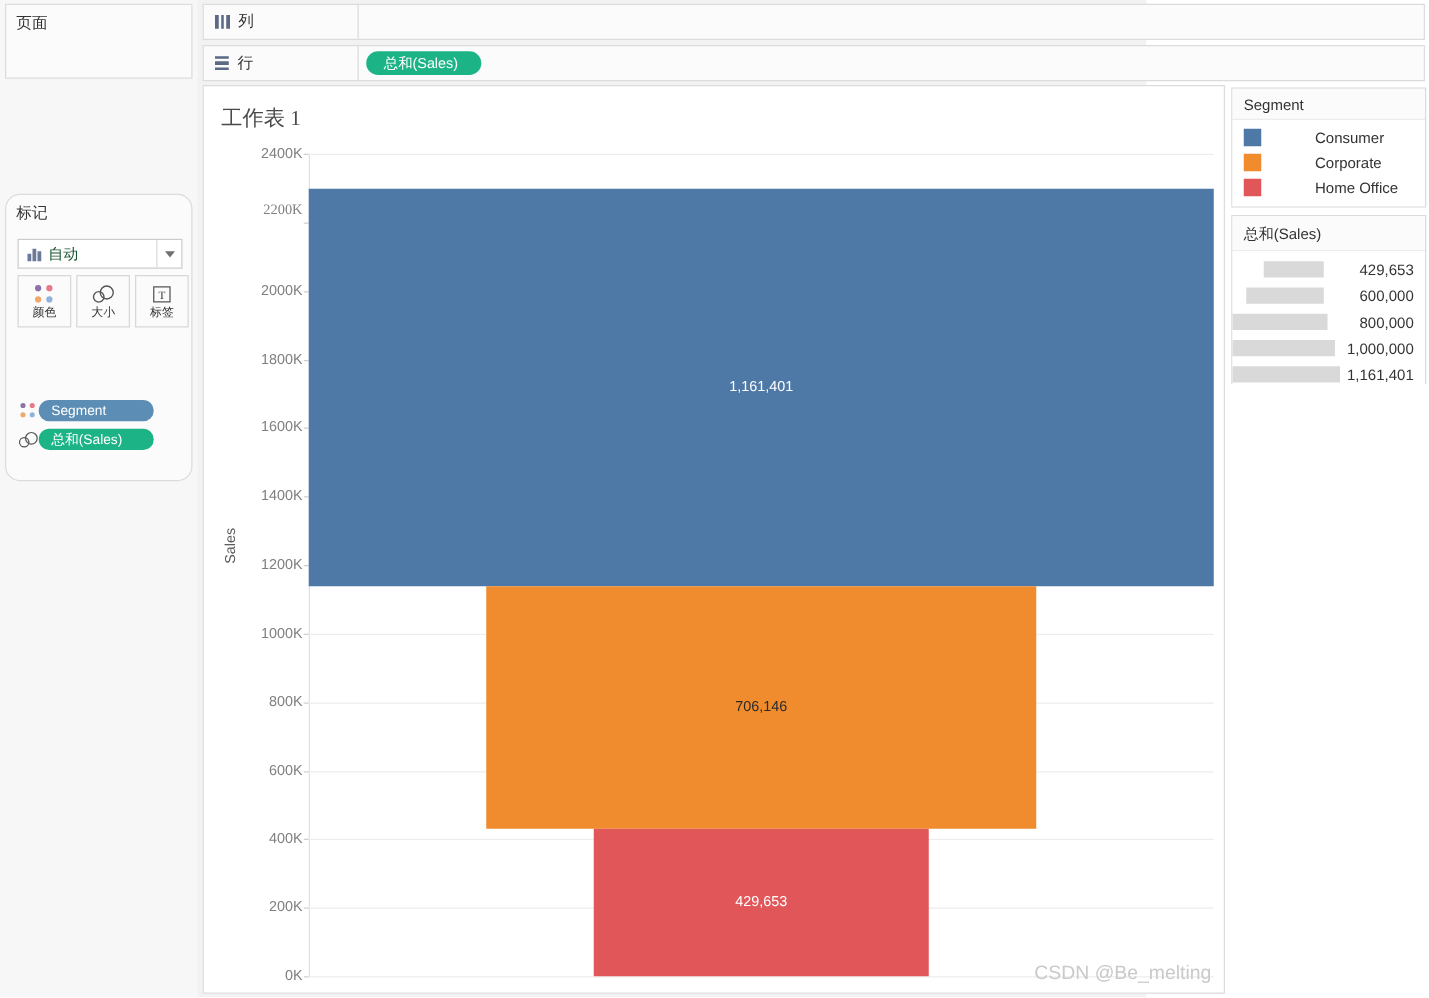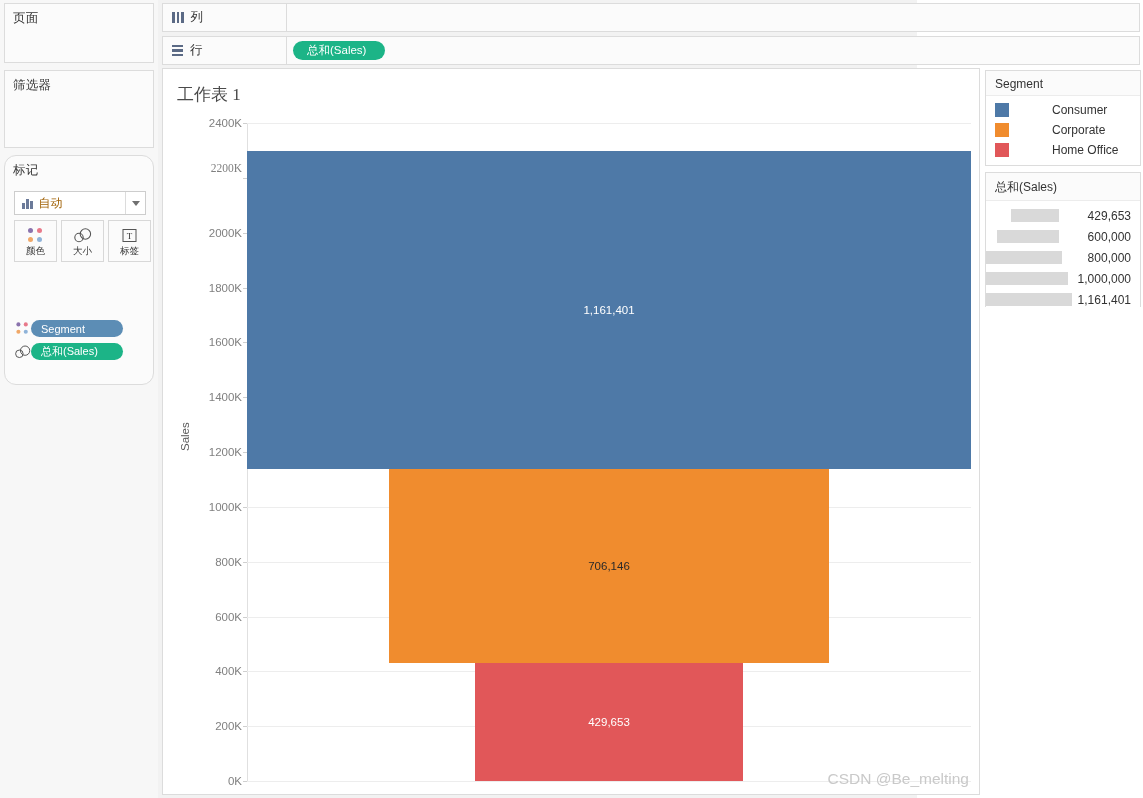--- a/index.html
+++ b/index.html
@@ -45,21 +45,21 @@
     display: flex; align-items: center;
   }
   .mark-type .mt-icon {
     display: flex; align-items: flex-end; gap: 1.5px;
     margin-left: 7px; height: 11px;
   }
   .mark-type .mt-icon i { display:block; width:2.5px; background:#6b7a99; }
   .mark-type .mt-icon i:nth-child(1){ height:6px; }
   .mark-type .mt-icon i:nth-child(2){ height:10px; }
   .mark-type .mt-icon i:nth-child(3){ height:8px; }
-  .mark-type .mt-label { font-size: 12px; color:#a16207; margin-left: 6px; }
+  .mark-type .mt-label { font-size: 12px; color:#14532d; margin-left: 6px; }
   .mark-type .mt-arrow {
     position:absolute; right:0; top:0; bottom:0; width: 20px;
     border-left: 1px solid #dcdcdc;
     display:flex; align-items:center; justify-content:center;
   }
   .mark-type .mt-arrow span {
     width:0;height:0;border-left:4px solid transparent;border-right:4px solid transparent;
     border-top:5px solid #707070;
   }
 
@@ -187,23 +187,20 @@
 <body>
 
 <div id="app">
 
   <div class="left-panel">
 
     <div class="card" id="card-pages">
       <div class="card-title">页面</div>
     </div>
 
-    <div class="card" id="card-filters">
-      <div class="card-title">筛选器</div>
-    </div>
 
     <div class="card" id="card-marks">
       <div class="card-title">标记</div>
 
       <div class="mark-type">
         <span class="mt-icon">
             <i></i>
             <i></i>
             <i></i>
           </span>

